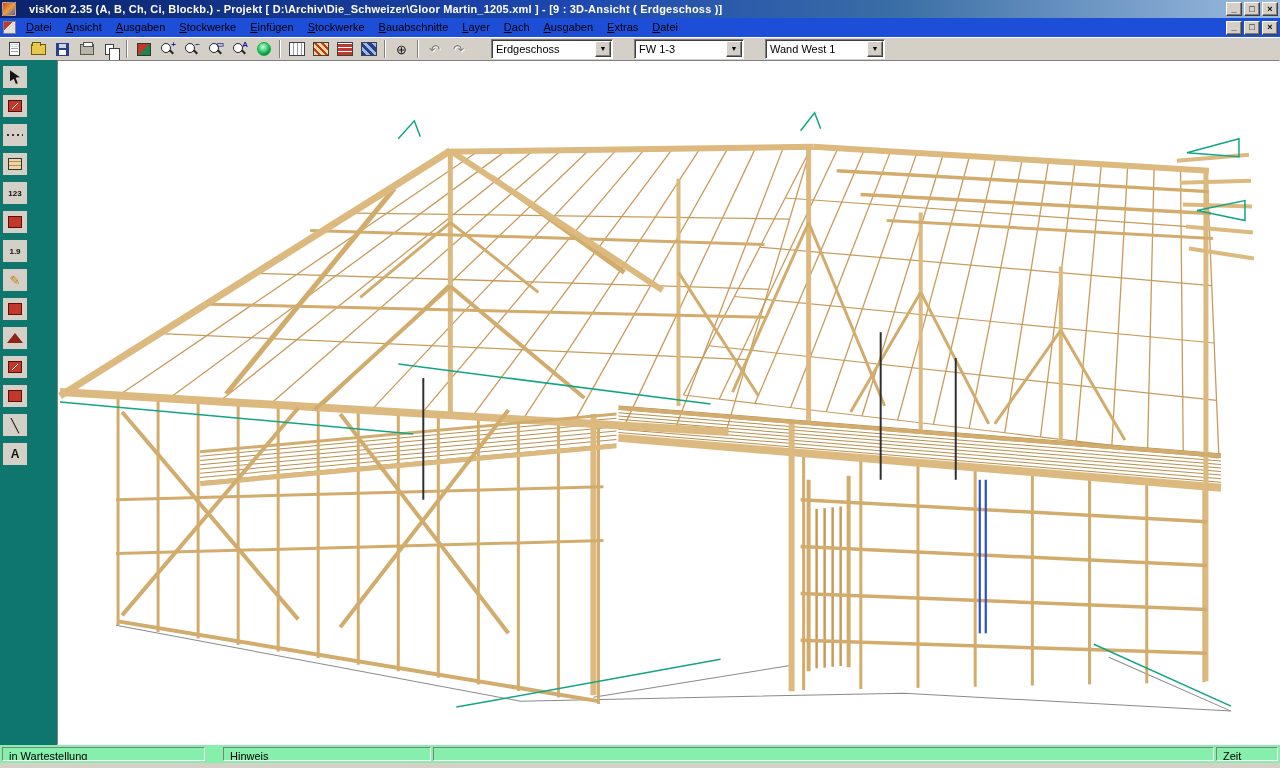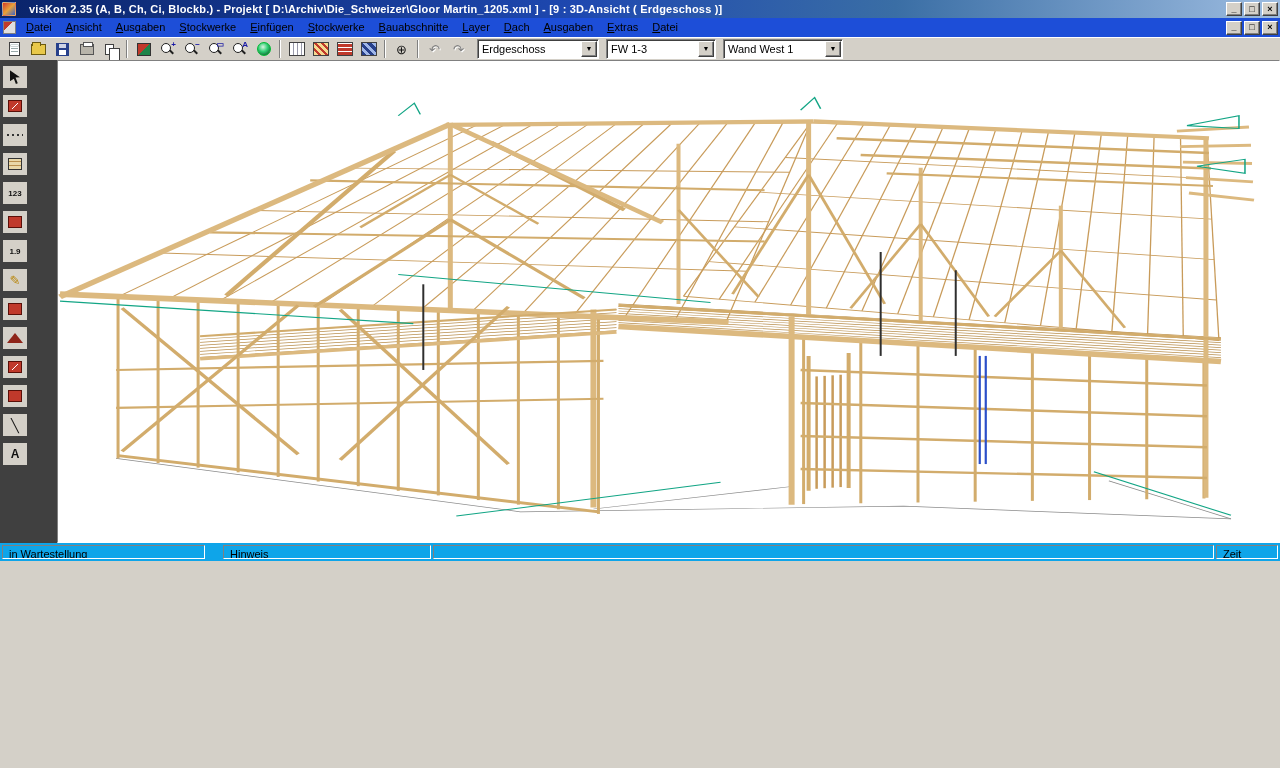--- a/index.html
+++ b/index.html
@@ -54,50 +54,50 @@
   .mag .sub { position:absolute; right:-1px; top:-2px; font-size:8px; font-weight:bold; color:#1a1aa6; }
   .i-sphere { width:14px; height:14px; border-radius:50%;
     background:radial-gradient(circle at 5px 4px,#d8f5e0,#2ecc71 45%,#14532d 90%); border:1px solid #0b3; }
   .vmode { width:16px; height:14px; border:1px solid #404040; }
   .vm1 { background:repeating-linear-gradient(90deg,#fff 0 3px,#99a 3px 4px); }
   .vm2 { background:repeating-linear-gradient(45deg,#f5d98f 0 3px,#c0392b 3px 5px); }
   .vm3 { background:repeating-linear-gradient(0deg,#c0392b 0 3px,#fff 3px 4px); }
   .vm4 { background:repeating-linear-gradient(45deg,#27408B 0 3px,#9fb6e8 3px 6px); }
   .i-cross { font-size:13px; color:#111; line-height:1; }
 
-  .combo { height:20px; display:flex; align-items:center; background:#fff; margin-left:6px;
+  .combo { height:20px; display:flex; align-items:center; background:#fff; margin-left:20px;
     border:1px solid; border-color:#808080 #FFFFFF #FFFFFF #808080; box-shadow:inset 1px 1px 0 #404040; }
   .combo-value { flex:1; padding:0 4px; white-space:nowrap; overflow:hidden; }
   .combo-arrow { width:16px; height:16px; margin-right:1px; background:#D4D0C8; font-size:7px; line-height:14px; text-align:center;
     border:1px solid; border-color:#FFFFFF #404040 #404040 #FFFFFF; box-shadow:inset -1px -1px 0 #808080; padding:0; }
   .c1 { width:122px; } .c2 { width:110px; } .c3 { width:120px; }
 
   
-  .workspace { display:flex; height:483px; background:#404040; }
+  .workspace { display:flex; height:685px; background:#0f766e; }
   .left-toolbar { width:57px; padding:6px 0 0 3px; display:flex; flex-direction:column; gap:7px; }
   .ltbtn { width:24px; height:22px; display:flex; align-items:center; justify-content:center;
     background:#D4D0C8; border:1px solid #D4D0C8; padding:0; font-family:"Liberation Sans",sans-serif; }
   .lt-pointer { width:11px; height:14px; background:#111;
     clip-path:polygon(0 0, 95% 52%, 55% 54%, 75% 95%, 58% 100%, 40% 62%, 0 82%); }
   .lt-red { width:14px; height:12px; background:#c0392b; border:1px solid #5a0f08; position:relative; }
   .lt-red.cut::after { content:""; position:absolute; inset:2px; background:linear-gradient(135deg,transparent 45%,#fff 45%,#fff 55%,transparent 55%); }
   .lt-dotted { width:16px; height:10px; background:repeating-linear-gradient(90deg,#333 0 2px,transparent 2px 5px); height:2px; }
   .lt-hatch { width:14px; height:12px; border:1px solid #333; background:repeating-linear-gradient(0deg,#e9d7a8 0 3px,#b98f4e 3px 4px); }
   .lt-txt { font-size:8px; font-weight:bold; color:#111; }
   .lt-txt-lg { font-size:12px; font-weight:bold; color:#111; }
   .lt-pencil { font-size:13px; color:#B8860B; line-height:1; }
   .lt-roof { width:0; height:0; border-left:8px solid transparent; border-right:8px solid transparent; border-bottom:10px solid #8e2418; }
   .lt-line { font-size:13px; color:#111; line-height:1; }
 
   .canvas { flex:1; position:relative; background:#fff;
     border:1px solid; border-color:#808080 #fff #fff #808080; }
   .canvas svg { display:block; width:100%; height:100%; }
 
   
-  .statusbar { height:18px; display:flex; gap:2px; padding:2px 2px; background:#0ea5e9; }
+  .statusbar { height:18px; display:flex; gap:2px; padding:2px 2px; background:#86efac; }
   .spanel { border:1px solid; border-color:#808080 #FFFFFF #FFFFFF #808080; padding:2px 6px;
     white-space:nowrap; overflow:hidden; }
   .sp1 { width:203px; } .sp2 { width:208px;margin-left:16px; } .sp3 { flex:1; } .sp4 { width:62px; }
 </style>
 </head>
 <body>
 
 <div class="titlebar">
   <span class="app-icon"></span>
   <span class="title-text">visKon 2.35 (A, B, Ch, Ci, Blockb.) - Projekt [ D:\Archiv\Die_Schweizer\Gloor Martin_1205.xml ]  - [9 : 3D-Ansicht ( Erdgeschoss )]</span>

